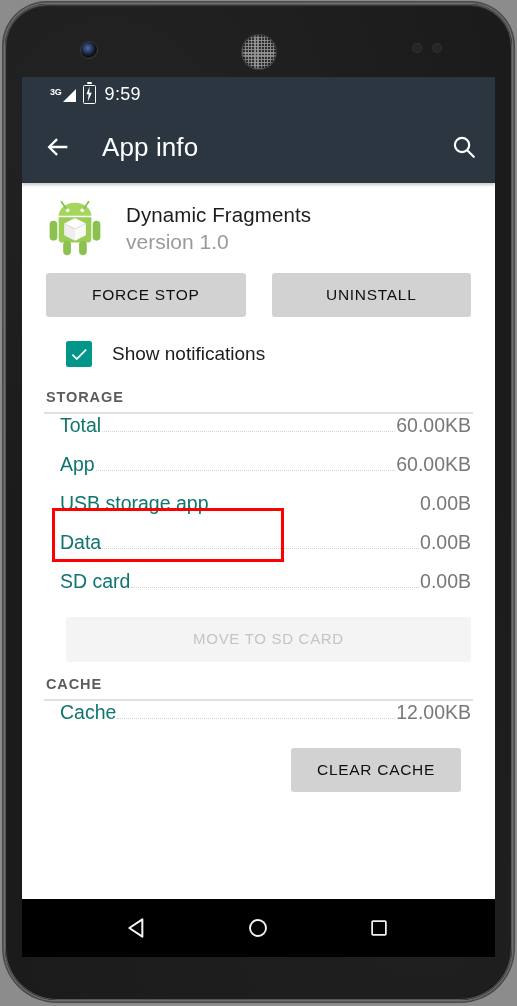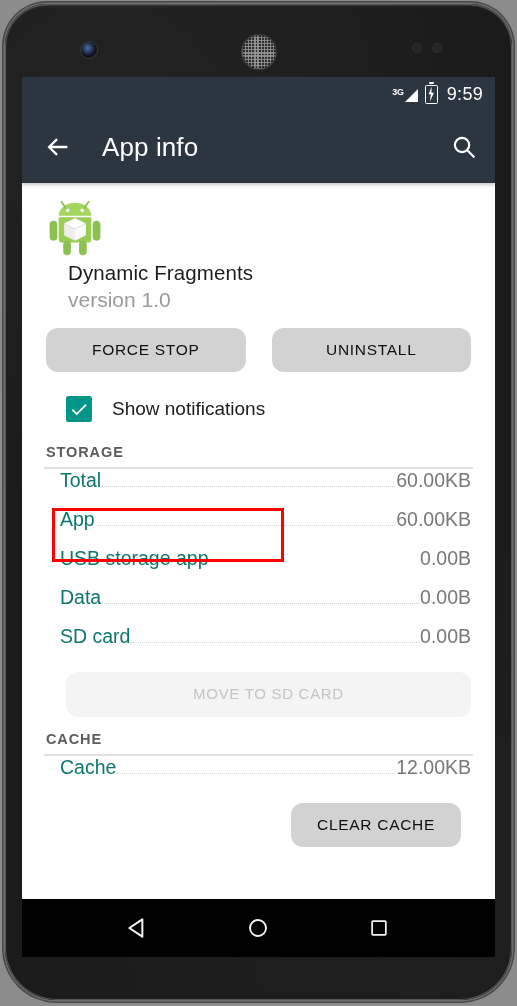--- a/index.html
+++ b/index.html
@@ -87,23 +87,24 @@
     background: #ffffff;
     overflow: hidden;
   }
 
   
   #status-bar {
     height: 34px;
     background: #2b3640;
     display: flex;
     align-items: center;
-    justify-content: flex-end;
+    justify-content: flex-start;
     padding-right: 12px;
     gap: 7px;
+    padding-left: 28px;
   }
   .sb-signal { display:flex; align-items:flex-end; height:17px; }
   .sb-3g-label{
     color:#fff; font-size:9px; font-weight:bold;
     line-height:1; margin-right:1px; margin-bottom:6px;
     letter-spacing:-.2px;
   }
   .sb-tri{
     width:0;height:0;
     border-left:13px solid transparent;
@@ -164,36 +165,35 @@
     height: 716px;
     background:#fff;
     overflow:hidden;
   }
 
   
   #app-header{
     display:flex;
     align-items:flex-start;
     padding: 16px 0 0 24px;
-    flex-direction: column;
   }
   #app-icon{ width:58px; height:58px; flex:0 0 auto; }
   #app-text{ margin-left:22px; padding-top:4px;}
   #app-name{ font-size:20.5px; color:#1c1c1c; letter-spacing:.1px;}
   #app-version{ font-size:21px; color:#9a9a9a; margin-top:3px;}
 
   
   #top-buttons{
     display:flex;
     padding: 16px 24px 0 24px;
     gap: 26px;
   }
   .btn{
     border:0;
-    border-radius:12px;
+    border-radius:3px;
     font-family:inherit;
     font-size:15.5px;
     letter-spacing:.7px;
     cursor:pointer;
     background:#d2d2d2;
     color:#101010;
     padding: 13px 8px;
     text-align:center;
   }
   .btn-half{ flex:1 1 0; }

